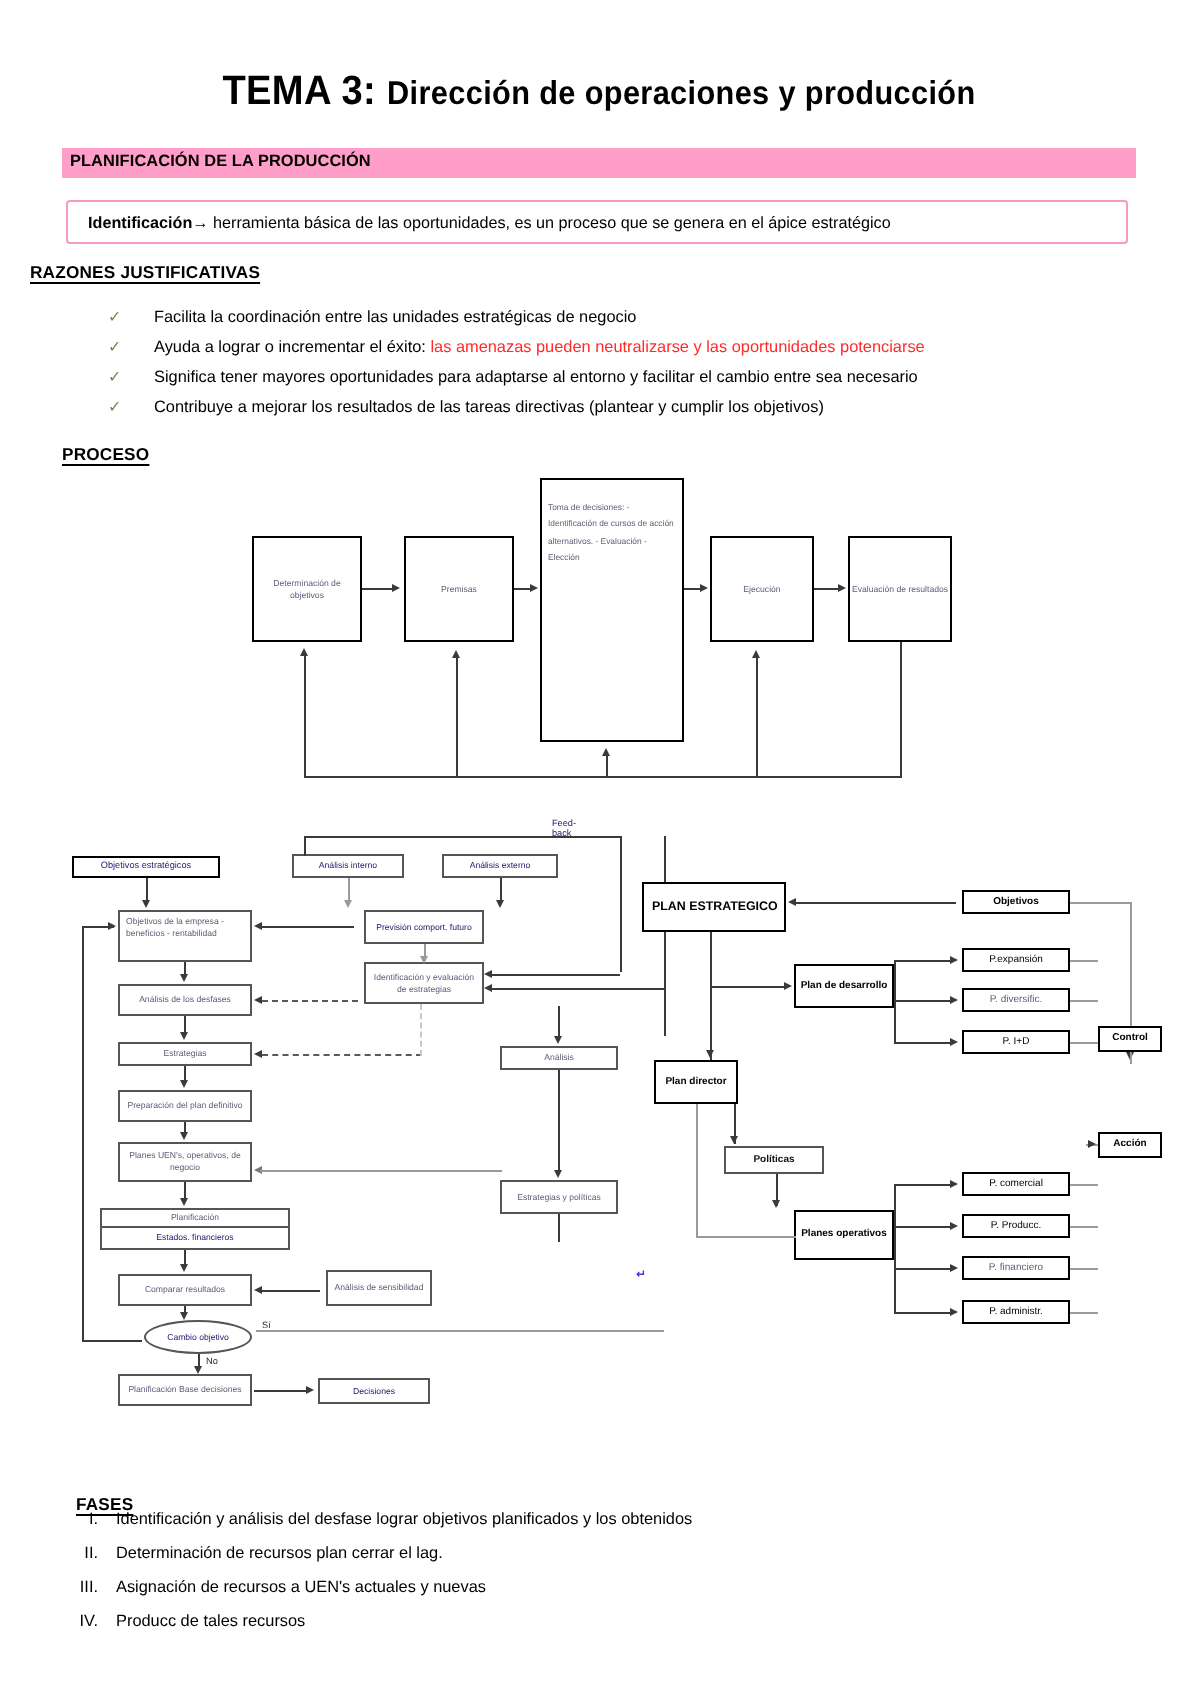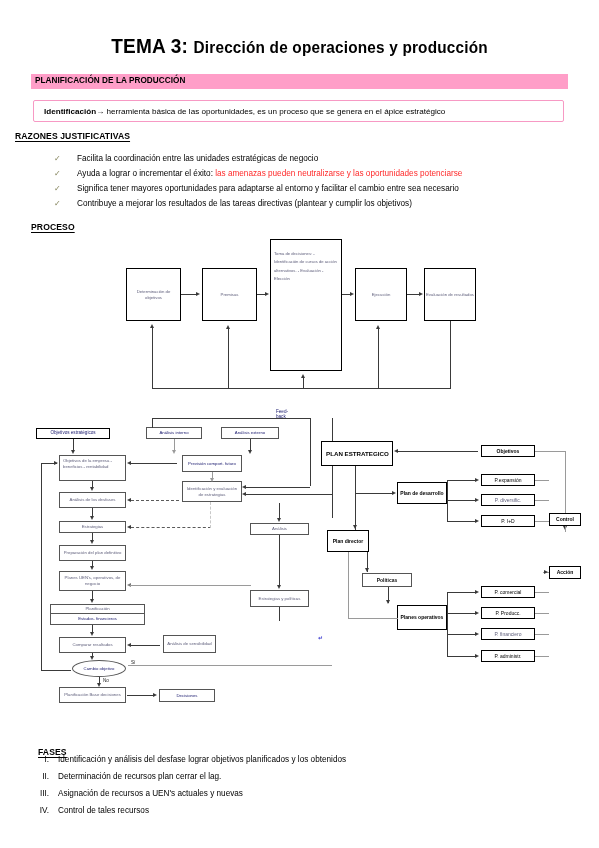--- a/index.html
+++ b/index.html
@@ -307,14 +307,14 @@
 <div class="num" style="left:25px;top:772px;">
   <span class="rn">II.</span>
   <span class="nt">Determinación de recursos plan cerrar el lag.</span>
 </div>
 <div class="num" style="left:25px;top:789px;">
   <span class="rn">III.</span>
   <span class="nt">Asignación de recursos a UEN's actuales y nuevas</span>
 </div>
 <div class="num" style="left:25px;top:806px;">
   <span class="rn">IV.</span>
-  <span class="nt">Control de tales recursos</span>
+  <span class="nt">Producc de tales recursos</span>
 </div>
 
 </body></html>

